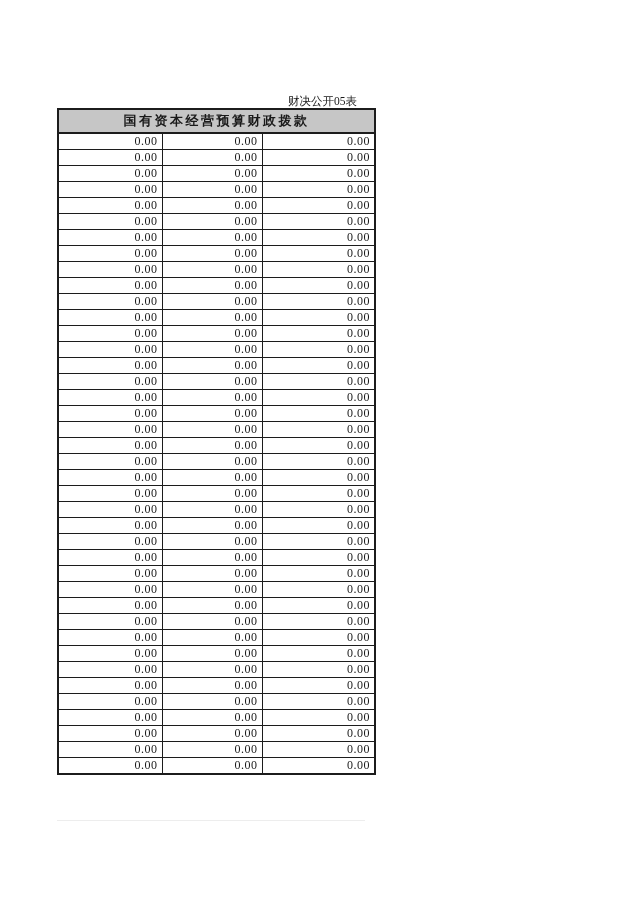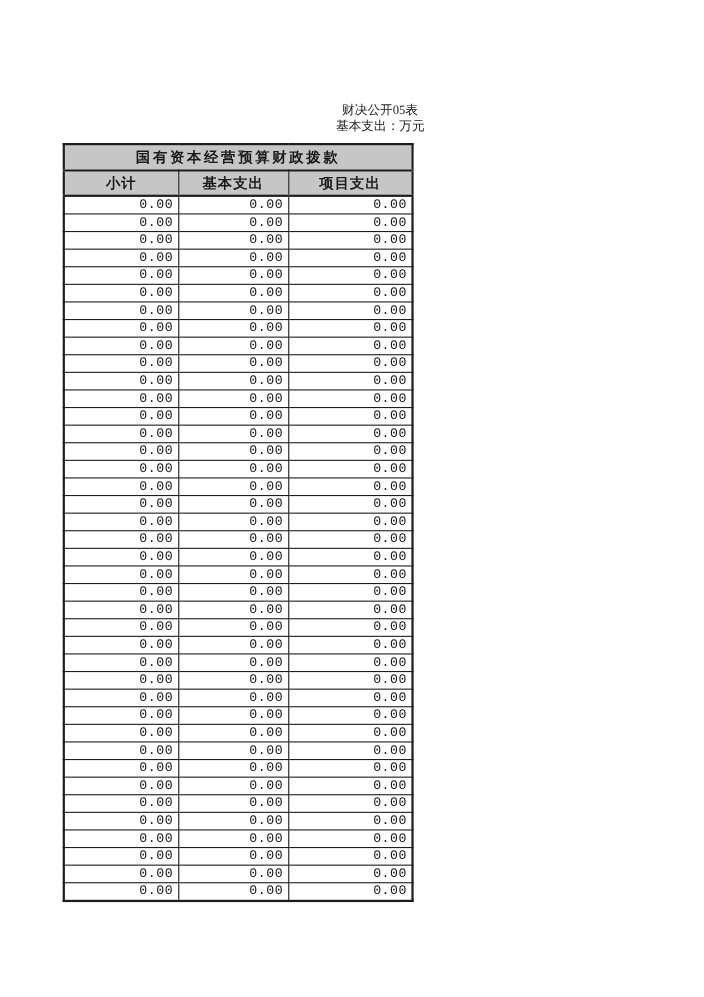--- a/index.html
+++ b/index.html
@@ -14,36 +14,35 @@
     width: 640px;
     height: 906px;
     position: relative;
     overflow: hidden;
     font-family: "Liberation Serif", "DejaVu Serif", serif;
     color: var(--text-color);
   }
   .top-labels {
     position: absolute;
     top: 94px;
-    right: 254px;
+    right: 277px;
     text-align: right;
     font-size: 11.5px;
     line-height: 14px;
     white-space: nowrap;
   }
   .doc-label { padding-right: 6px; }
   .budget-table {
     position: absolute;
     left: 57px;
-    top: 130px;
+    top: 108px;
     width: 317px;
     border-collapse: collapse;
     table-layout: fixed;
     border: 2px solid var(--border-color);
-    font-family: Liberation Mono, monospace;
   }
   .budget-table th, .budget-table td {
     border: 1px solid var(--border-color);
     overflow: hidden;
     white-space: nowrap;
   }
   th.merged {
     background: var(--header-bg);
     height: 22px;
     font-size: 13px;
@@ -91,25 +90,20 @@
   <table class="budget-table">
     <colgroup>
       <col style="width:104px">
       <col style="width:100px">
       <col style="width:113px">
     </colgroup>
     <thead>
       <tr>
         <th class="merged" colspan="3">国有资本经营预算财政拨款</th>
       </tr>
-      <tr id="col-header-row">
-          <th class="col-h">小计</th>
-          <th class="col-h">基本支出</th>
-          <th class="col-h">项目支出</th>
-        </tr>
     </thead>
     <tbody id="table-body">
         <tr>
           <td>0.00</td>
           <td>0.00</td>
           <td>0.00</td>
         </tr>
         <tr>
           <td>0.00</td>
           <td>0.00</td>

